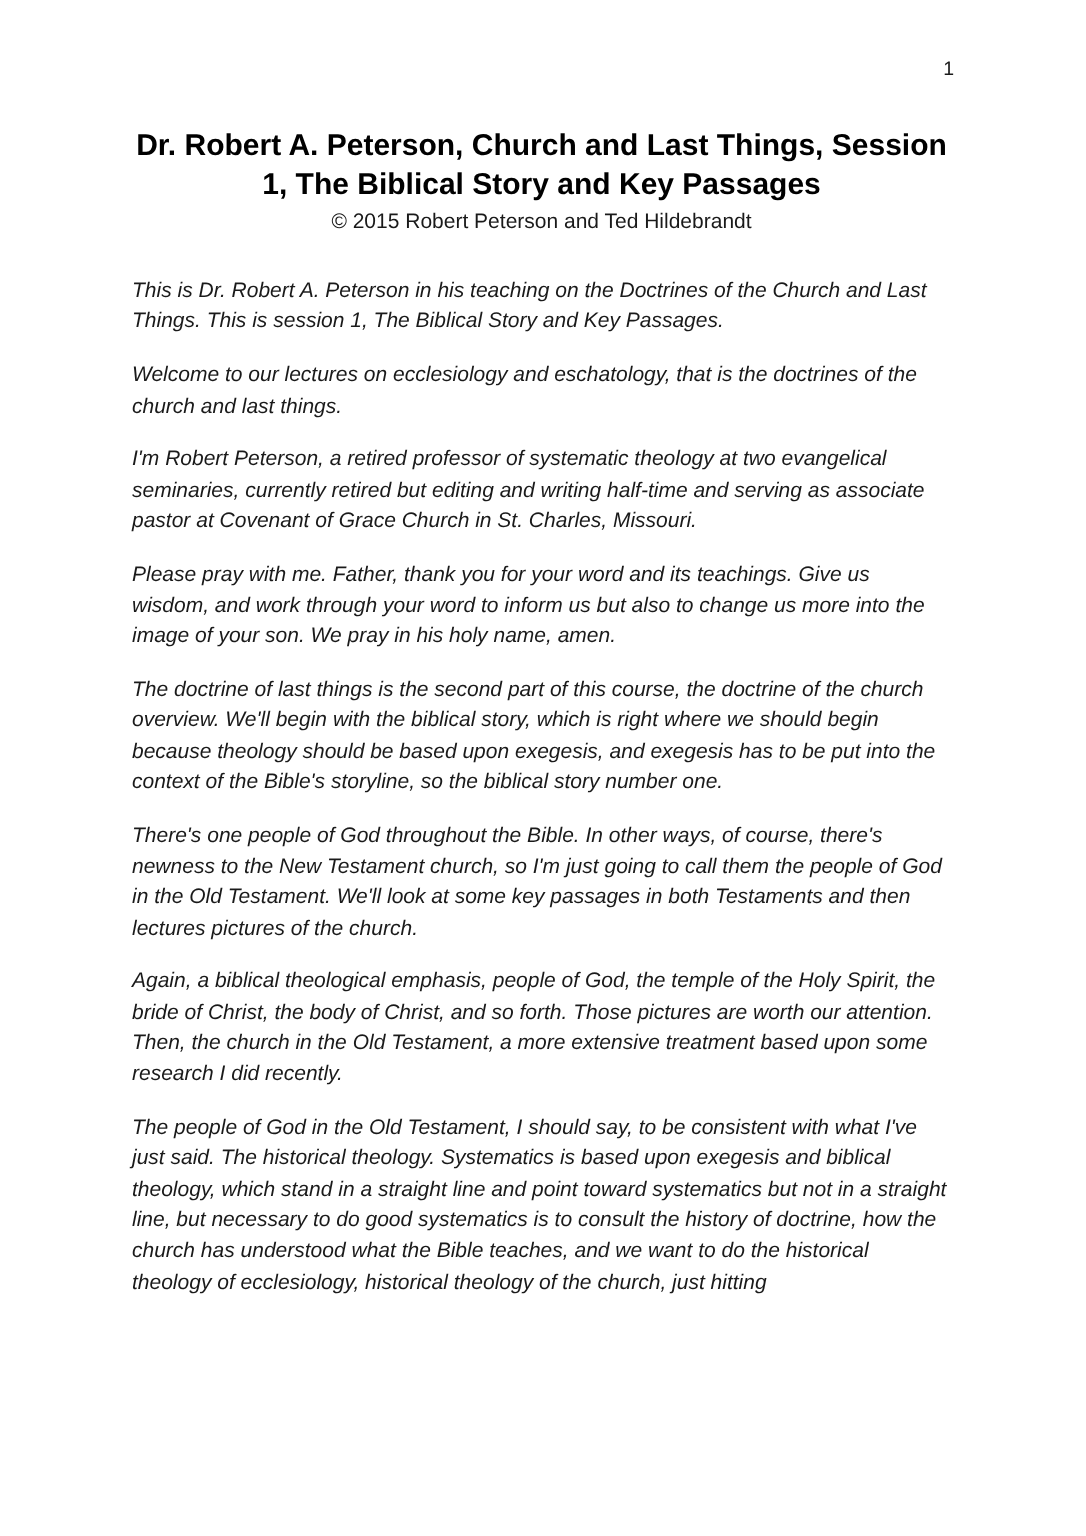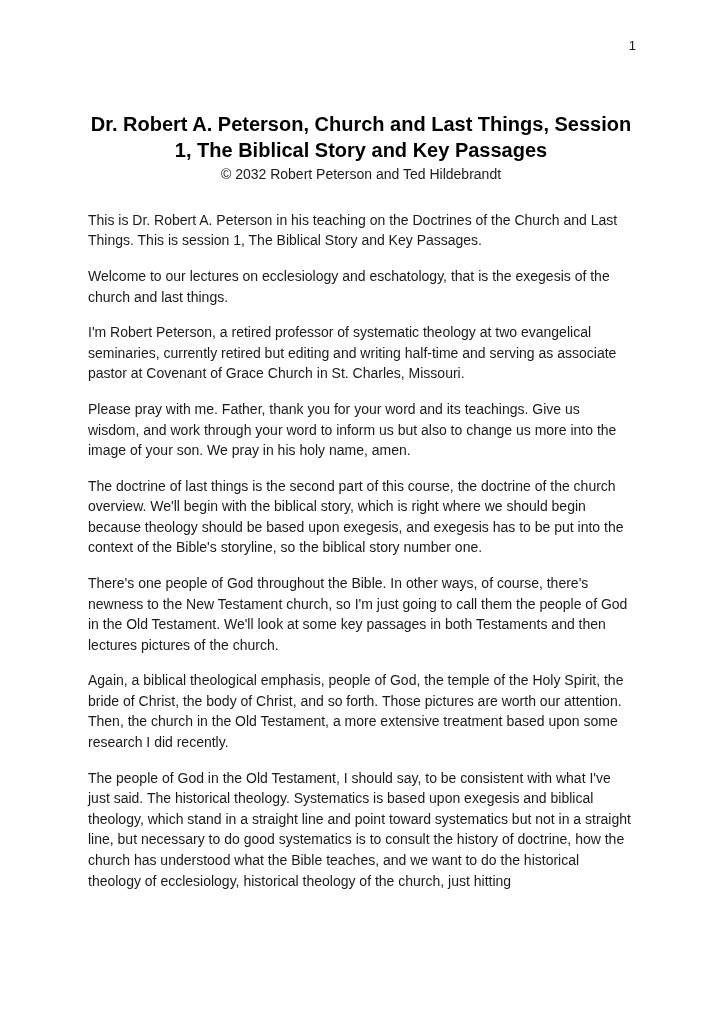--- a/index.html
+++ b/index.html
@@ -21,65 +21,65 @@
   .page-number {
     position: absolute;
     top: 38px;
     right: 88px;
     font-size: 13px;
     color: #1a1a1a;
   }
   .content {
     padding: 84px 90px 0 88px;
     box-sizing: border-box;
-    margin-top: 27px;
   }
   .doc-title {
     text-align: center;
     font-weight: bold;
     font-size: 20px;
     line-height: 1.3;
     color: #000000;
     margin: 0 auto;
     max-width: 548px;
   }
   .doc-copyright {
     text-align: center;
     font-size: 14px;
     line-height: 1.35;
     margin: 2px 0 0 0;
     color: #1a1a1a;
   }
   .paragraphs {
     margin-top: 26px;
+    font-style: italic;
   }
   .paragraphs p {
     font-size: 14px;
     line-height: 1.47;
     margin: 0 0 15px 0;
     color: #1a1a1a;
     text-align: left;
   }
 </style>
 </head>
 <body>
 
 <div class="page">
 
   <div class="page-number">1</div>
 
   <div class="content">
 
     <h1 class="doc-title">Dr. Robert A. Peterson, Church and Last Things, Session 1, The Biblical Story and Key Passages</h1>
 
-    <div class="doc-copyright">© 2032 Robert Peterson and Ted Hildebrandt</div>
+    <div class="doc-copyright">© 2015 Robert Peterson and Ted Hildebrandt</div>
 
     <div class="paragraphs">
       <p>This is Dr. Robert A. Peterson in his teaching on the Doctrines of the Church and Last Things. This is session 1, The Biblical Story and Key Passages.</p>
-      <p>Welcome to our lectures on ecclesiology and eschatology, that is the exegesis of the church and last things.</p>
+      <p>Welcome to our lectures on ecclesiology and eschatology, that is the doctrines of the church and last things.</p>
       <p>I'm Robert Peterson, a retired professor of systematic theology at two evangelical seminaries, currently retired but editing and writing half-time and serving as associate pastor at Covenant of Grace Church in St. Charles, Missouri.</p>
       <p>Please pray with me. Father, thank you for your word and its teachings. Give us wisdom, and work through your word to inform us but also to change us more into the image of your son. We pray in his holy name, amen.</p>
       <p>The doctrine of last things is the second part of this course, the doctrine of the church overview. We'll begin with the biblical story, which is right where we should begin because theology should be based upon exegesis, and exegesis has to be put into the context of the Bible's storyline, so the biblical story number one.</p>
       <p>There's one people of God throughout the Bible. In other ways, of course, there's newness to the New Testament church, so I'm just going to call them the people of God in the Old Testament. We'll look at some key passages in both Testaments and then lectures pictures of the church.</p>
       <p>Again, a biblical theological emphasis, people of God, the temple of the Holy Spirit, the bride of Christ, the body of Christ, and so forth. Those pictures are worth our attention. Then, the church in the Old Testament, a more extensive treatment based upon some research I did recently.</p>
       <p>The people of God in the Old Testament, I should say, to be consistent with what I've just said. The historical theology. Systematics is based upon exegesis and biblical theology, which stand in a straight line and point toward systematics but not in a straight line, but necessary to do good systematics is to consult the history of doctrine, how the church has understood what the Bible teaches, and we want to do the historical theology of ecclesiology, historical theology of the church, just hitting</p>
     </div>
 
   </div>
 </div>

